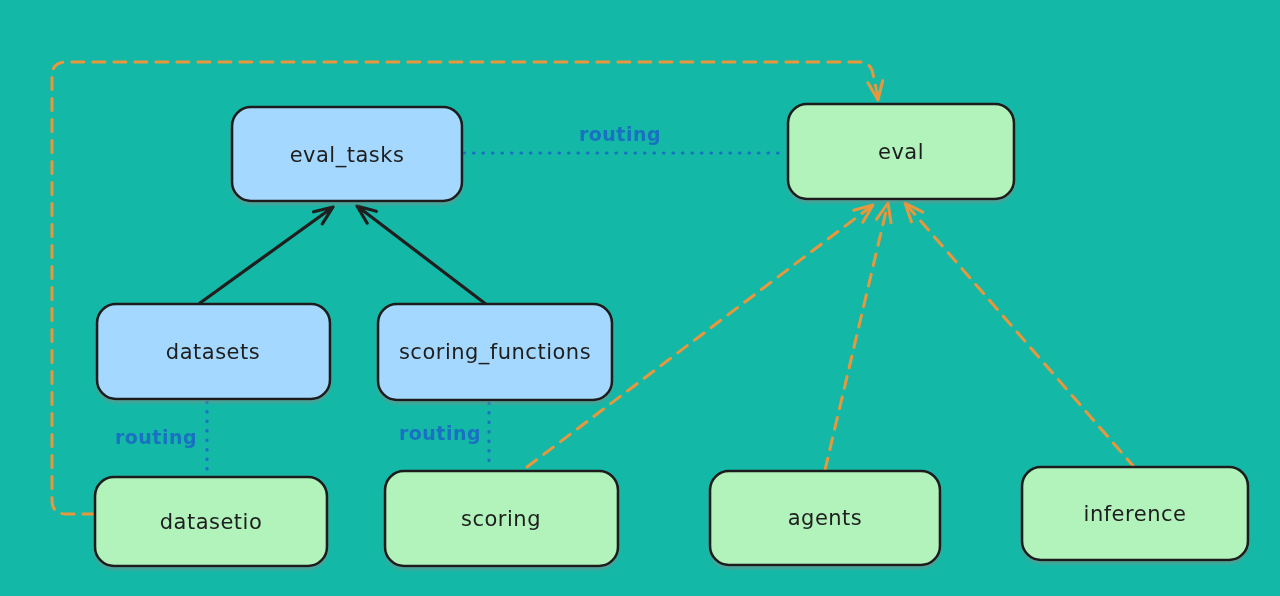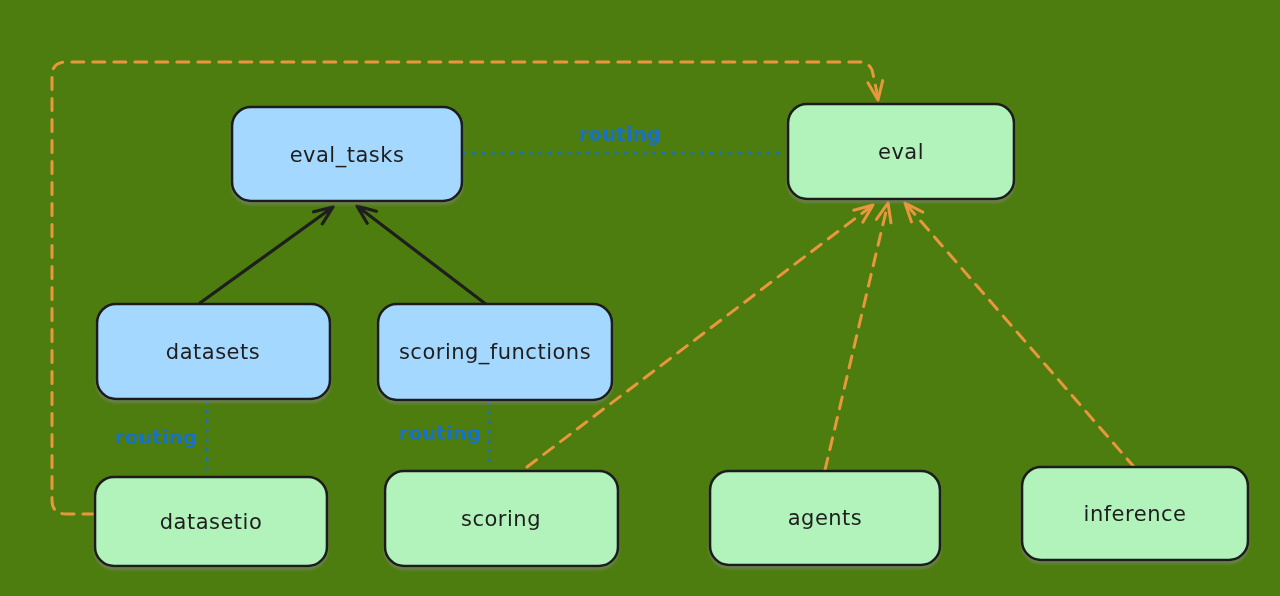--- a/index.html
+++ b/index.html
@@ -8,21 +8,21 @@
     background: #ffffff;
     width: 1280px;
     height: 596px;
     overflow: hidden;
     font-family: "DejaVu Sans", sans-serif;
   }
   .diagram-wrap {
     width: 1280px;
     height: 596px;
     position: relative;
-    background: #4d7c0f;
+    background: #14b8a6;
   }
   svg { display: block; }
   .node-rect {
     stroke: #1e1e1e;
     stroke-width: 2.6;
   }
   .node-label {
     fill: #1e1e1e;
     font-size: 21px;
     letter-spacing: 0.5px;

